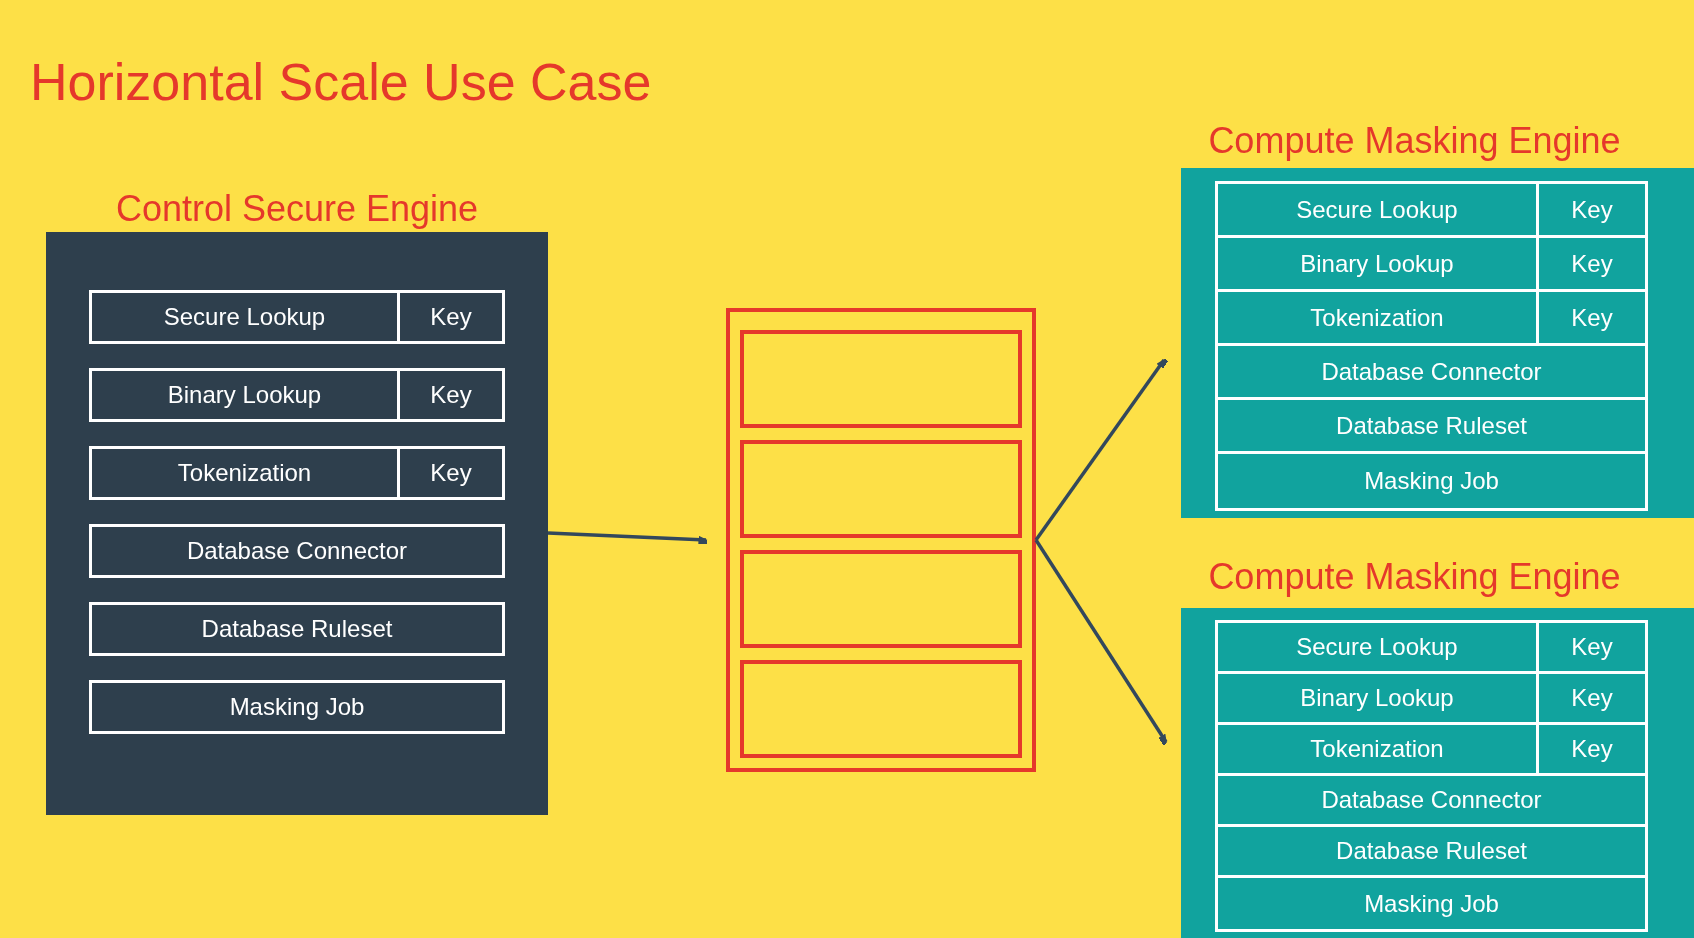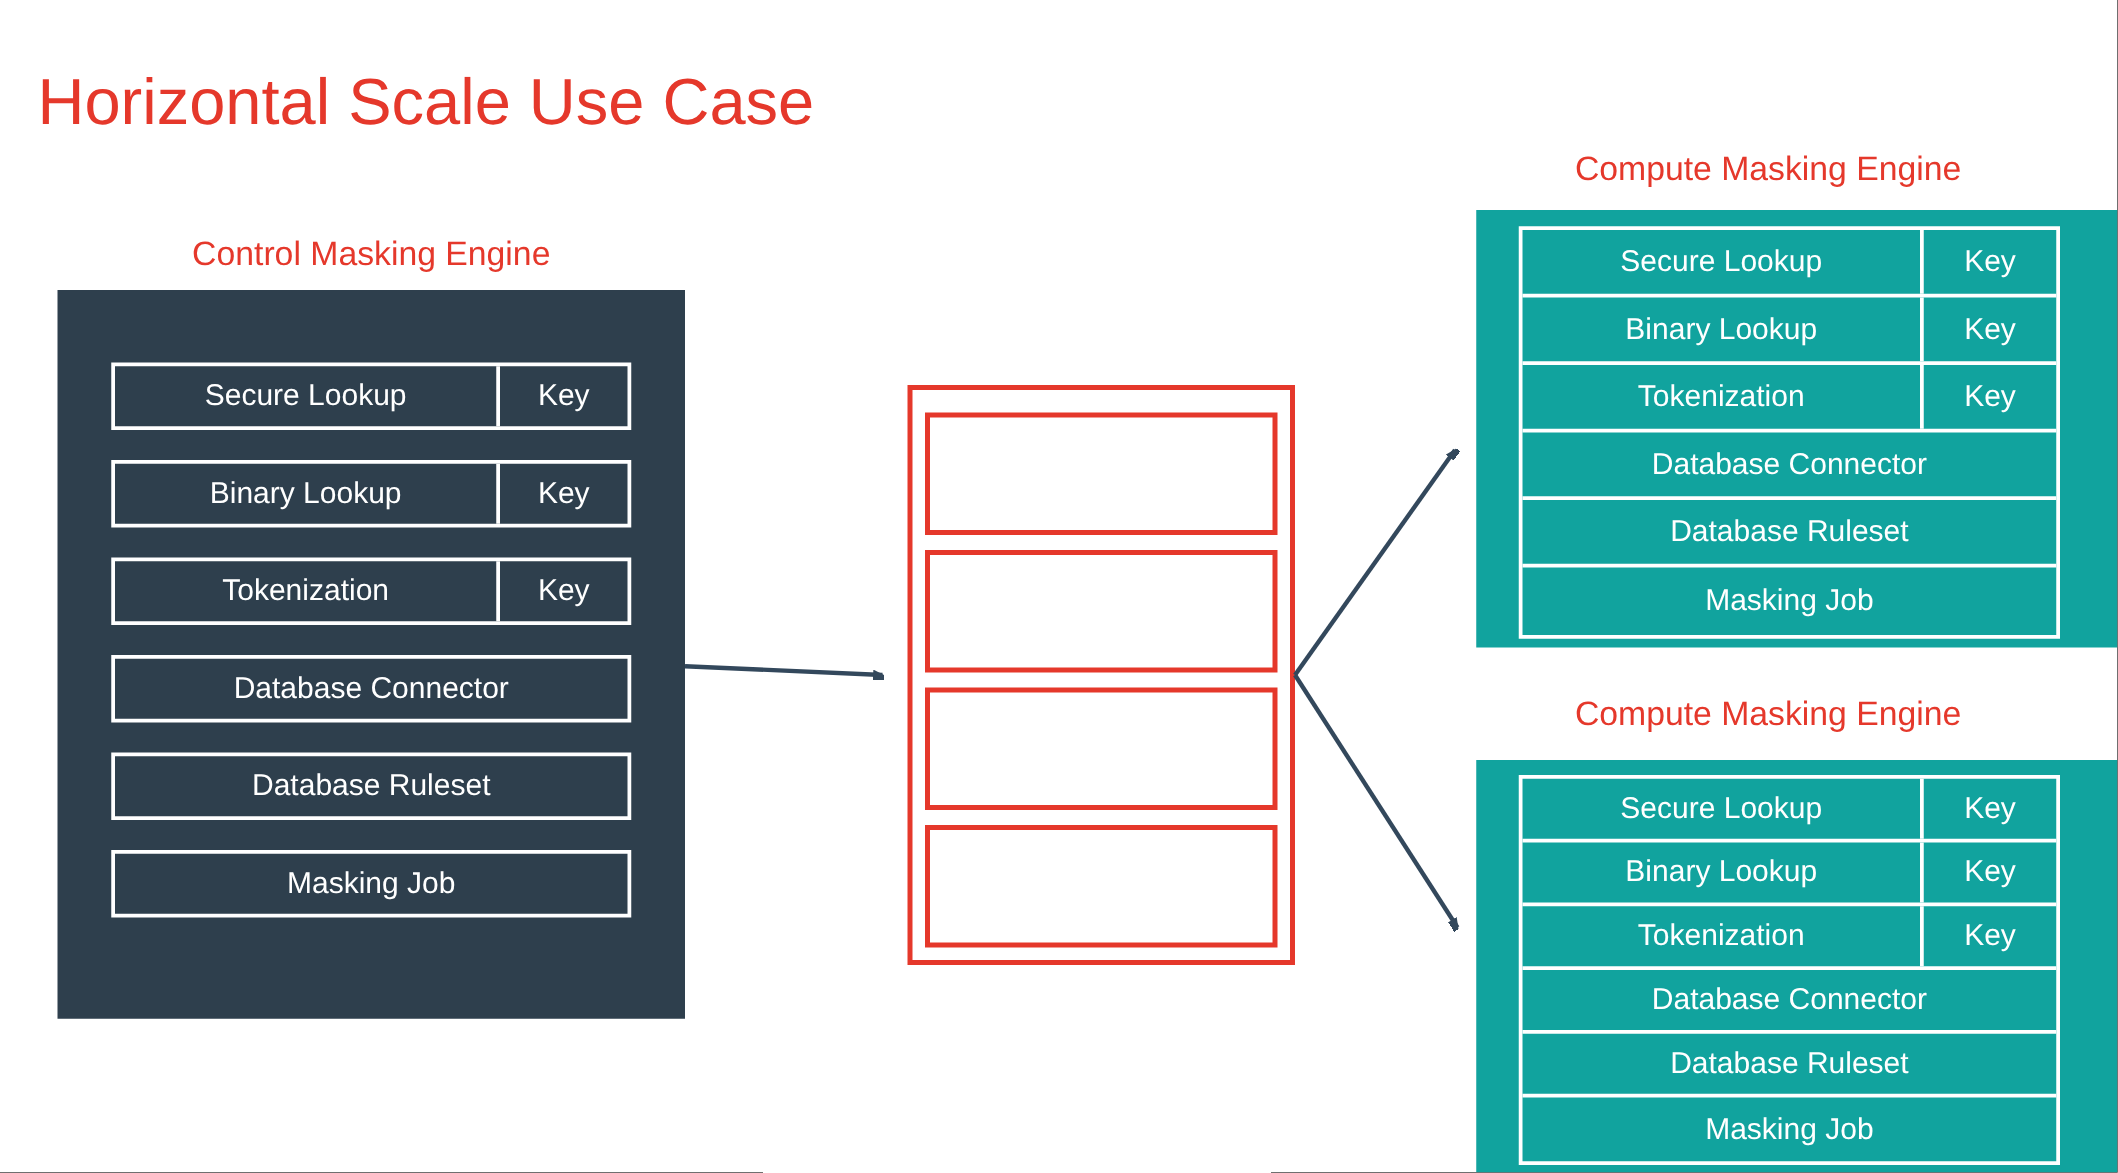--- a/index.html
+++ b/index.html
@@ -1,25 +1,25 @@
 <!DOCTYPE html>
 <html><head>
 <meta charset="utf-8">
 <style>
   html,body{margin:0;padding:0;background:#000;}
   .canvas{
-    position:relative;width:1694px;height:938px;background:#ffffff;overflow:hidden;
+    position:relative;width:1694px;height:938px;background:#fde047;overflow:hidden;
     font-family:"Liberation Sans", sans-serif;
   }
   .title{
     position:absolute;left:30px;top:52px;
     font-size:52px;color:#e5382b;letter-spacing:0px;white-space:nowrap;
   }
   .sec-label{
-    position:absolute;font-size:27px;color:#e5382b;text-align:center;white-space:nowrap;
+    position:absolute;font-size:36px;color:#e5382b;text-align:center;white-space:nowrap;
   }
   .control-label{left:46px;top:188px;width:502px;}
   .script-label{left:726px;top:193px;width:310px;}
   .compute-label-1{left:1181px;top:120px;width:467px;}
   .compute-label-2{left:1181px;top:556px;width:467px;}
 
   
   .control-box{
     position:absolute;left:46px;top:232px;width:502px;height:583px;
     background:#2e3f4d;box-sizing:border-box;
@@ -66,21 +66,21 @@
 
   .arrows{position:absolute;left:0;top:0;width:1694px;height:938px;pointer-events:none;}
 </style>
 </head>
 <body>
 
 <div class="canvas">
 
   <div class="title">Horizontal Scale Use Case</div>
 
-  <div class="sec-label control-label">Control Masking Engine</div>
+  <div class="sec-label control-label">Control Secure Engine</div>
   <div class="control-box">
     <div class="c-row">
       <div class="c-main">Secure Lookup</div>
       <div class="c-key">Key</div>
     </div>
     <div class="c-row">
       <div class="c-main">Binary Lookup</div>
       <div class="c-key">Key</div>
     </div>
     <div class="c-row">

